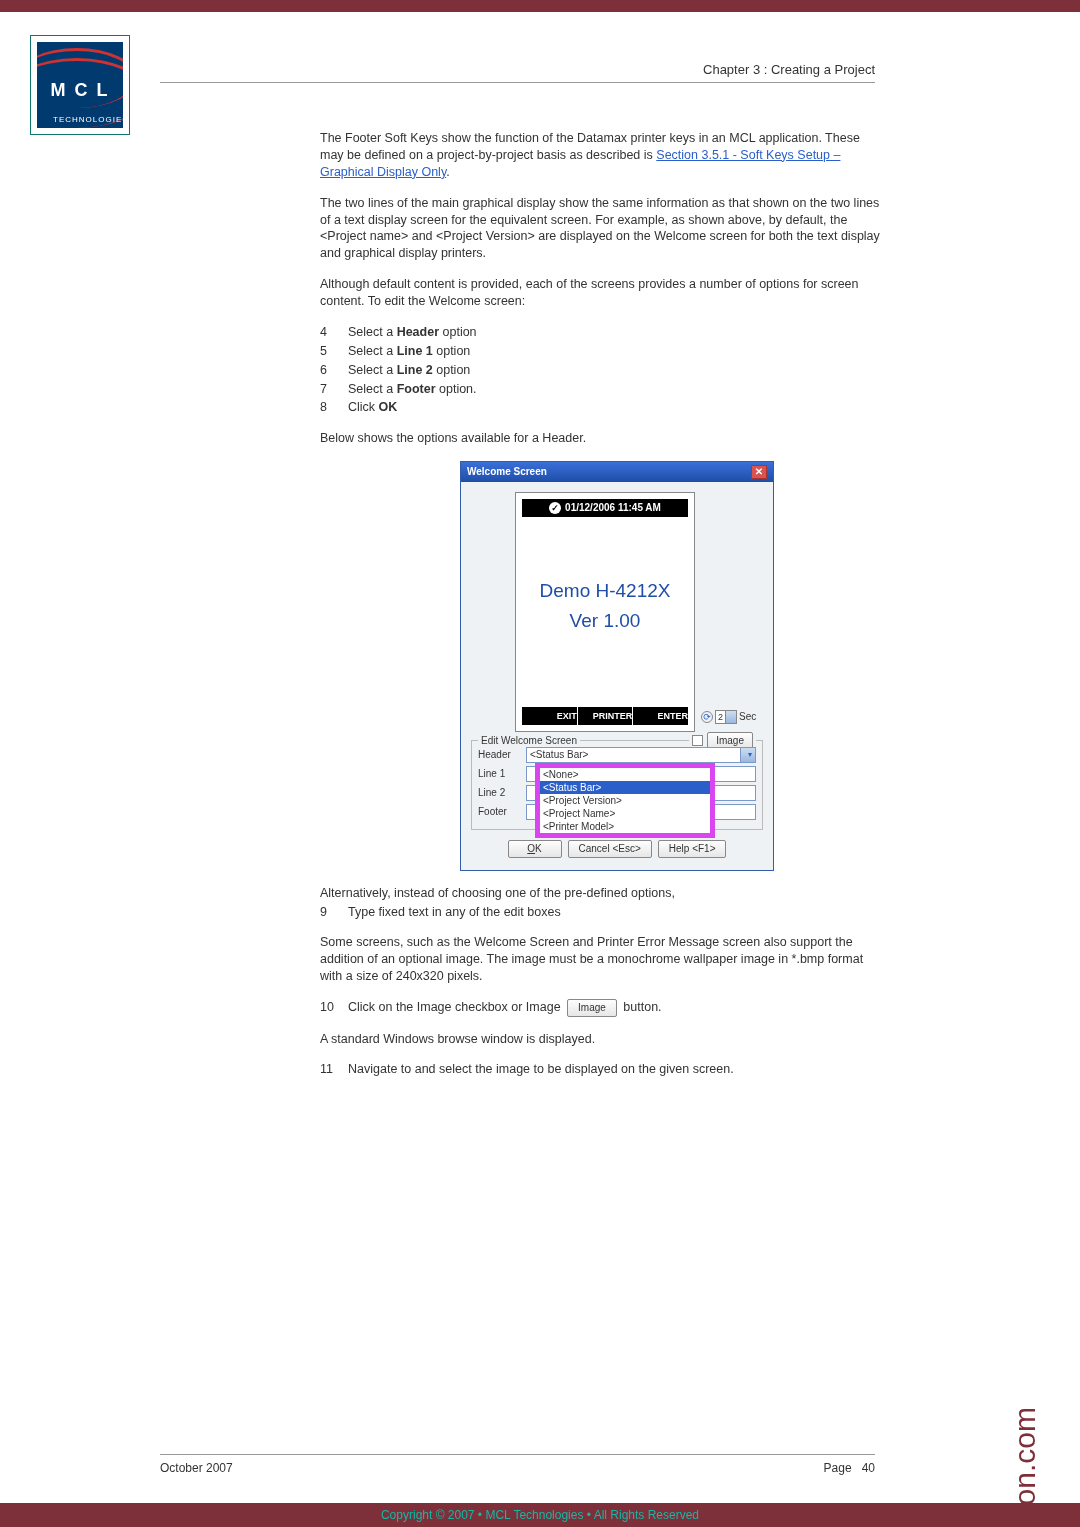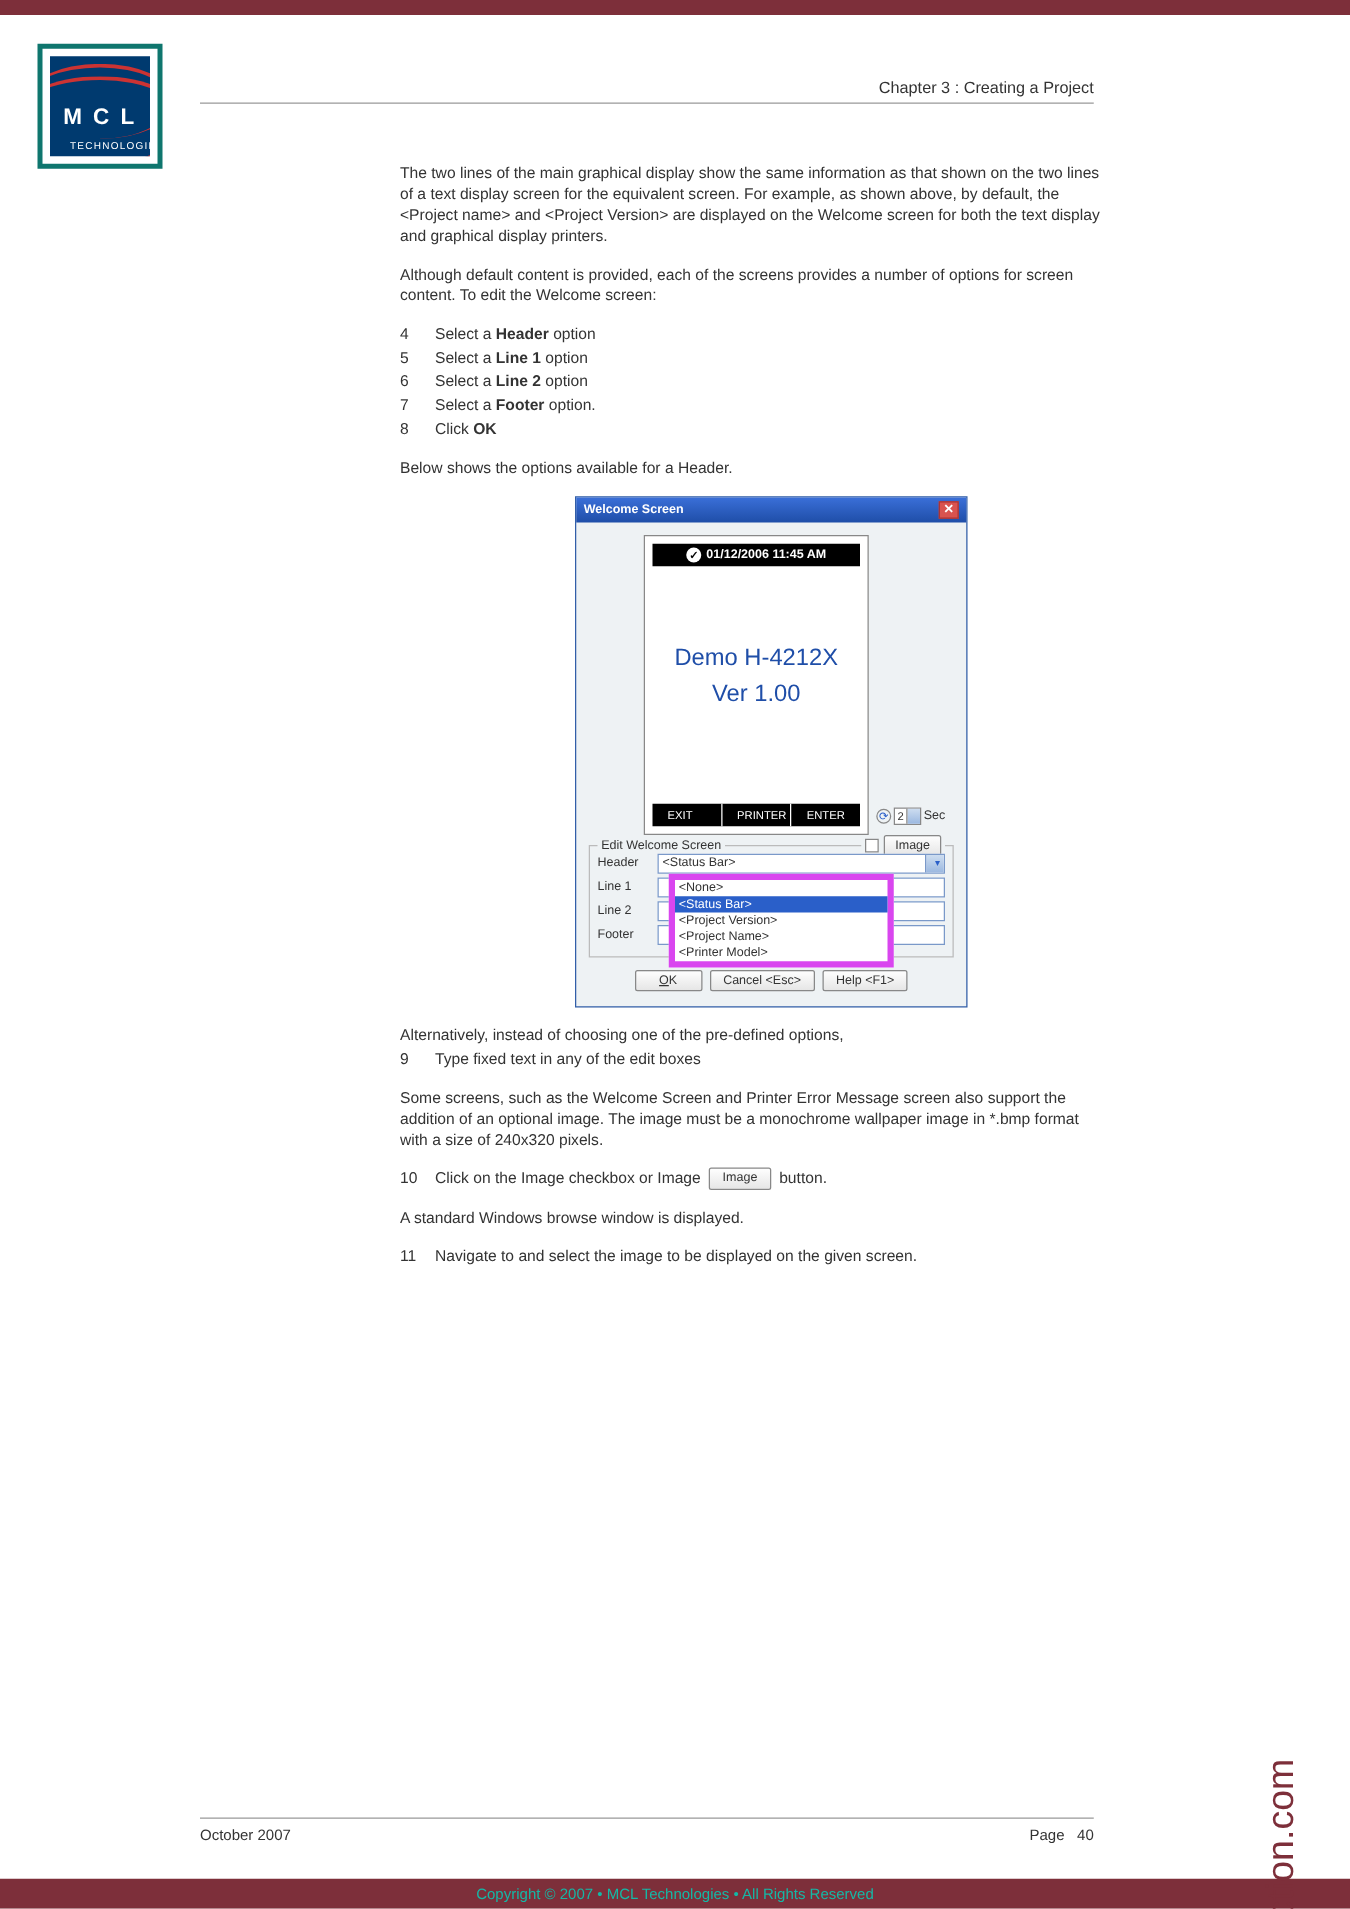--- a/index.html
+++ b/index.html
@@ -10,21 +10,21 @@
     background: #fff;
     width: 1080px;
     height: 1527px;
     position: relative;
   }
   .top-border { height: 12px; background: #7d2f3a; }
   .logo-box {
     position: absolute;
     top: 35px; left: 30px;
     width: 100px; height: 100px;
-    border: 4px solid #0f766e;
+    border: 1px solid #0f766e;
     padding: 6px;
   }
   .logo-inner {
     width: 100%; height: 100%;
     background: #003a6f;
     position: relative;
     overflow: hidden;
   }
   .logo-arc {
     position: absolute;
@@ -151,22 +151,22 @@
     position: absolute;
     bottom: 6px; left: 6px; right: 6px;
     height: 18px;
     background: #000;
     display: flex;
   }
   .softkey {
     flex: 1;
     color: #fff;
     font-size: 9px;
-    font-weight: normal;
-    text-align: left;
+    font-weight: bold;
+    text-align: right;
     line-height: 18px;
     border-right: 1px solid #fff;
     margin-left: 12px;
   }
   .softkey:last-child { border-right: none; }
   .sec-box {
     display: flex;
     align-items: center;
     gap: 2px;
     font-size: 10px;
@@ -355,20 +355,23 @@
     <div class="logo-arc" style="width:140px;height:70px;top:16px;left:-30px;border-bottom:none;border-left:none;"></div>
     <div class="logo-mcl">M C L</div>
     <div class="logo-text">TECHNOLOGIES</div>
   </div>
 </div>
 
 <div class="chapter-header">Chapter 3 : Creating a Project</div>
 <div class="header-rule"></div>
 
 <div class="content">
+  <p>
+    <span>The Footer Soft Keys show the function of the Datamax printer keys in an MCL application. These may be defined on a project-by-project basis as described is </span><a class="link">Section 3.5.1 - Soft Keys Setup – Graphical Display Only</a><span>.</span>
+  </p>
   <p>The two lines of the main graphical display show the same information as that shown on the two lines of a text display screen for the equivalent screen. For example, as shown above, by default, the &lt;Project name&gt; and &lt;Project Version&gt; are displayed on the Welcome screen for both the text display and graphical display printers.</p>
   <p>Although default content is provided, each of the screens provides a number of options for screen content. To edit the Welcome screen:</p>
 
   <div class="ord-list">
     <div class="ord-item">
       <span class="ord-num">4</span>
       <span><span>Select a </span><span class="bold">Header</span><span> option</span></span>
     </div>
     <div class="ord-item">
       <span class="ord-num">5</span>

